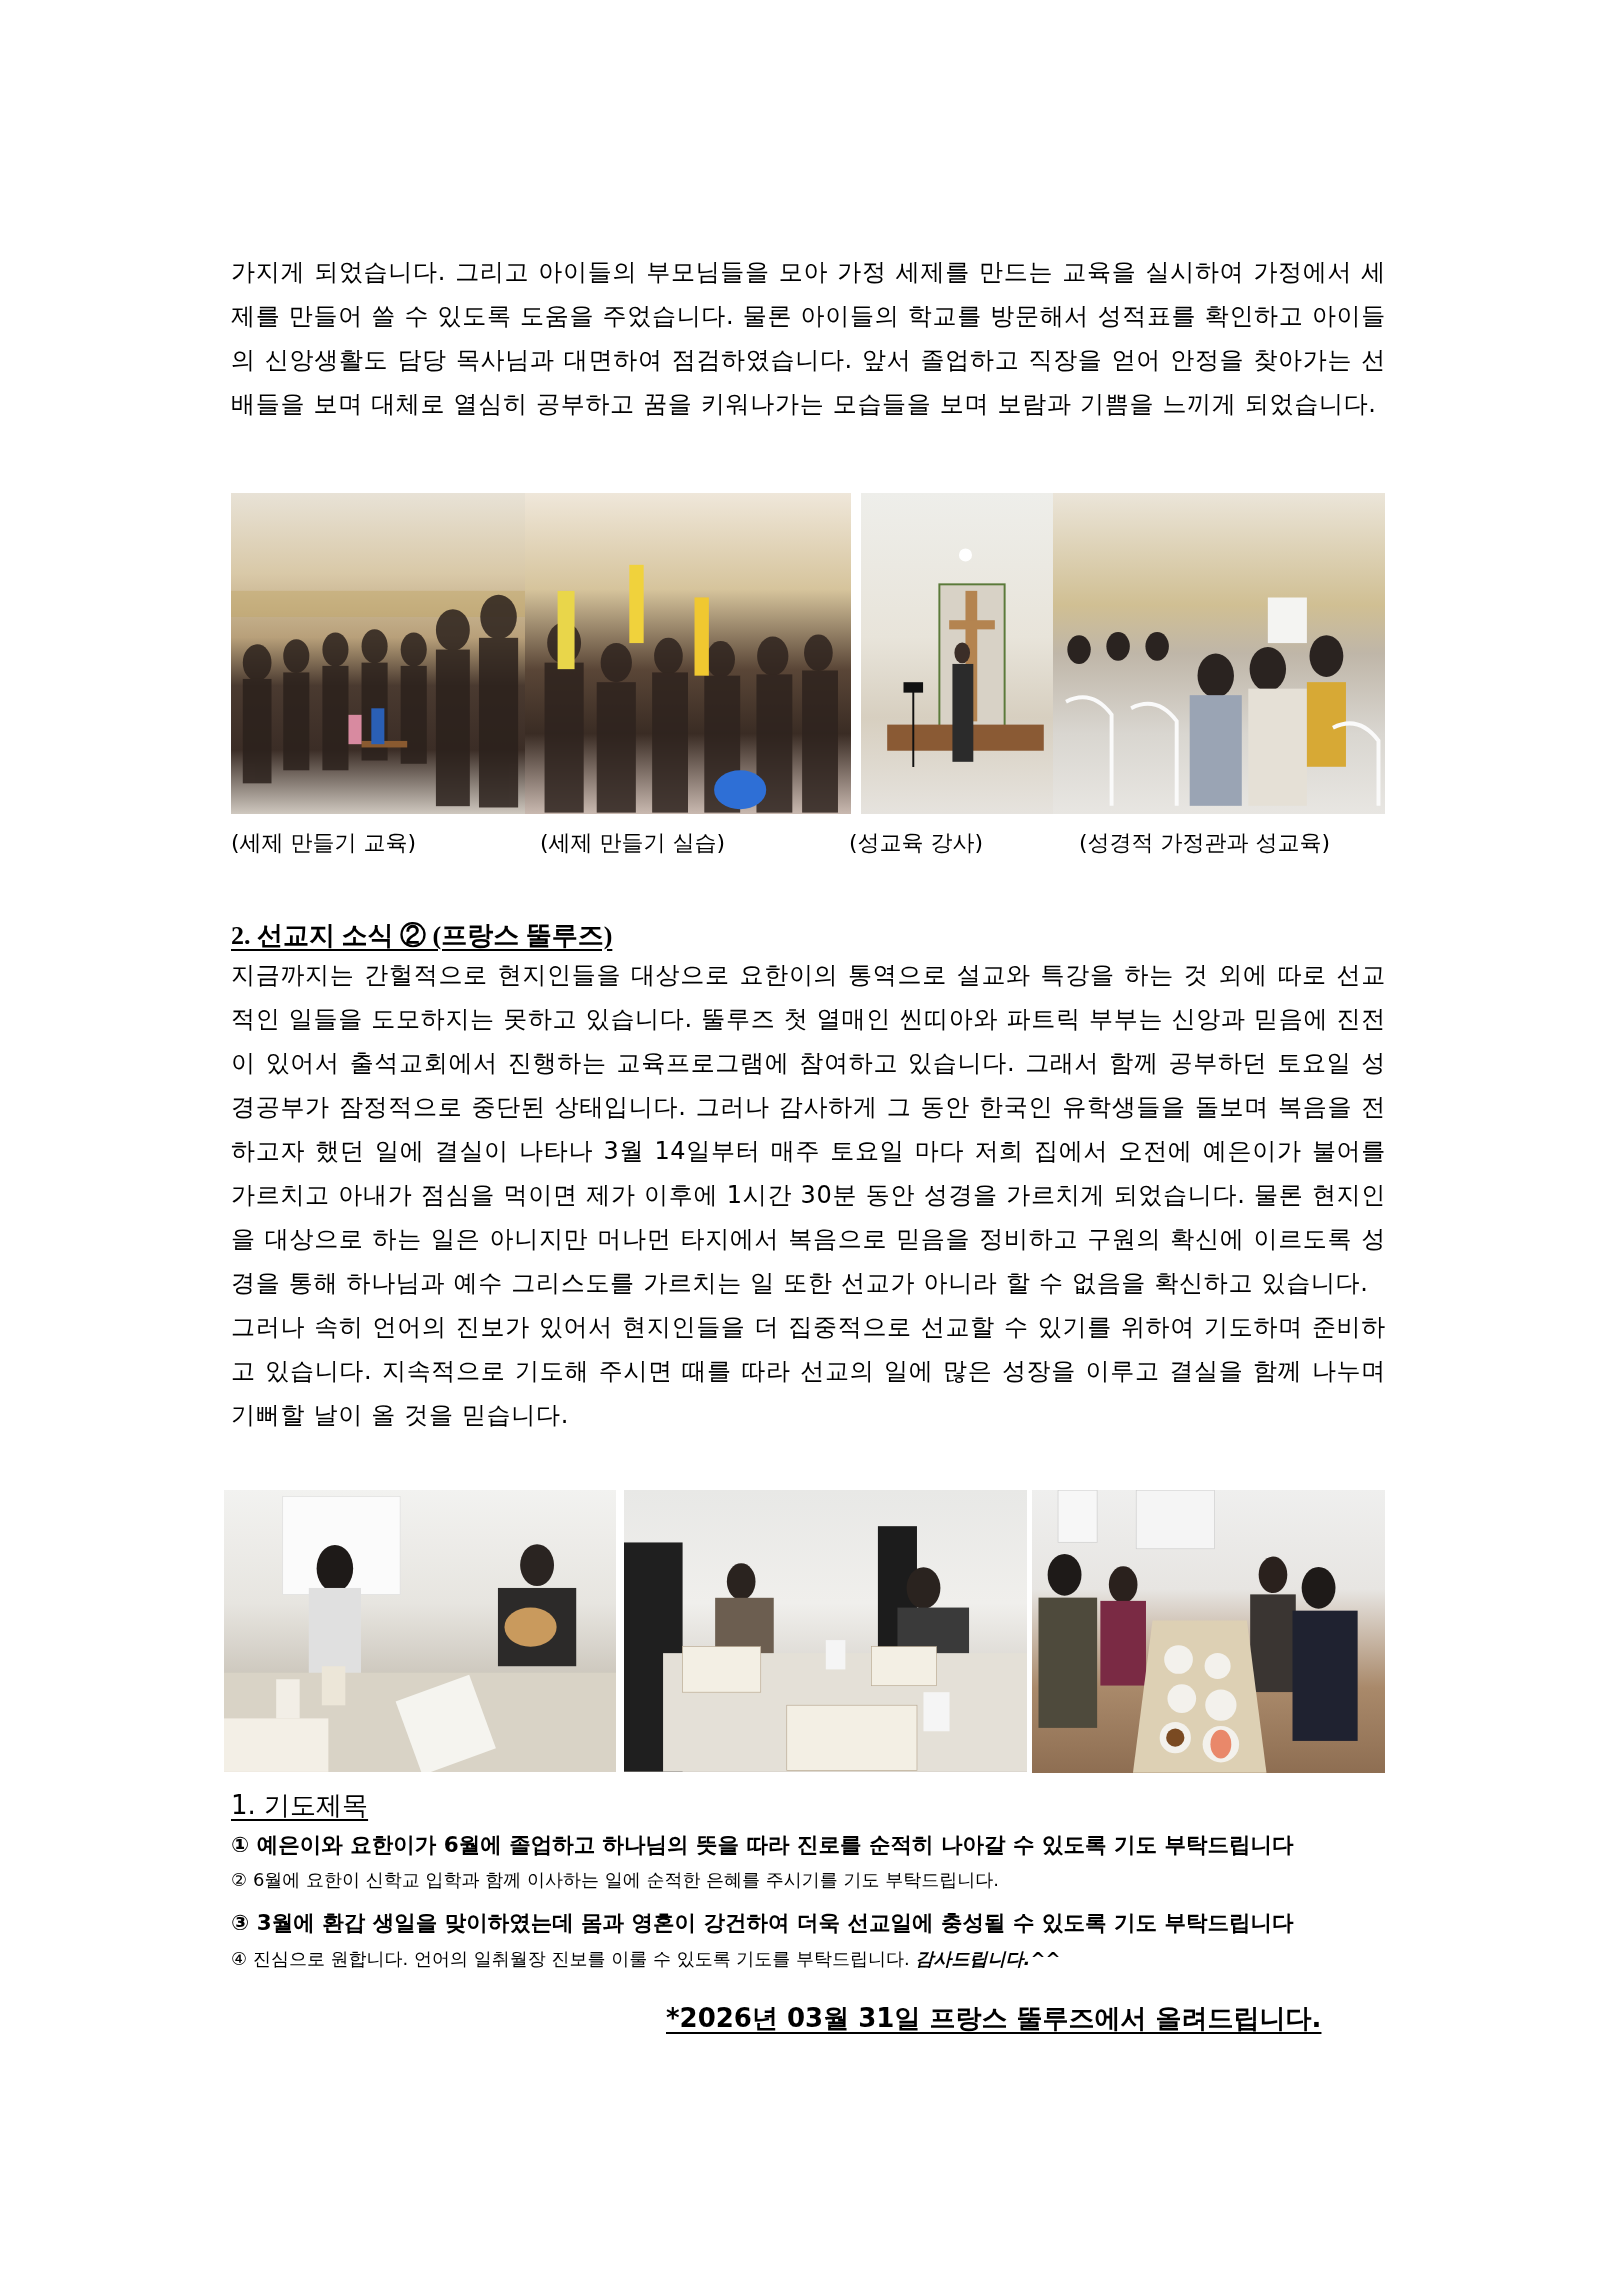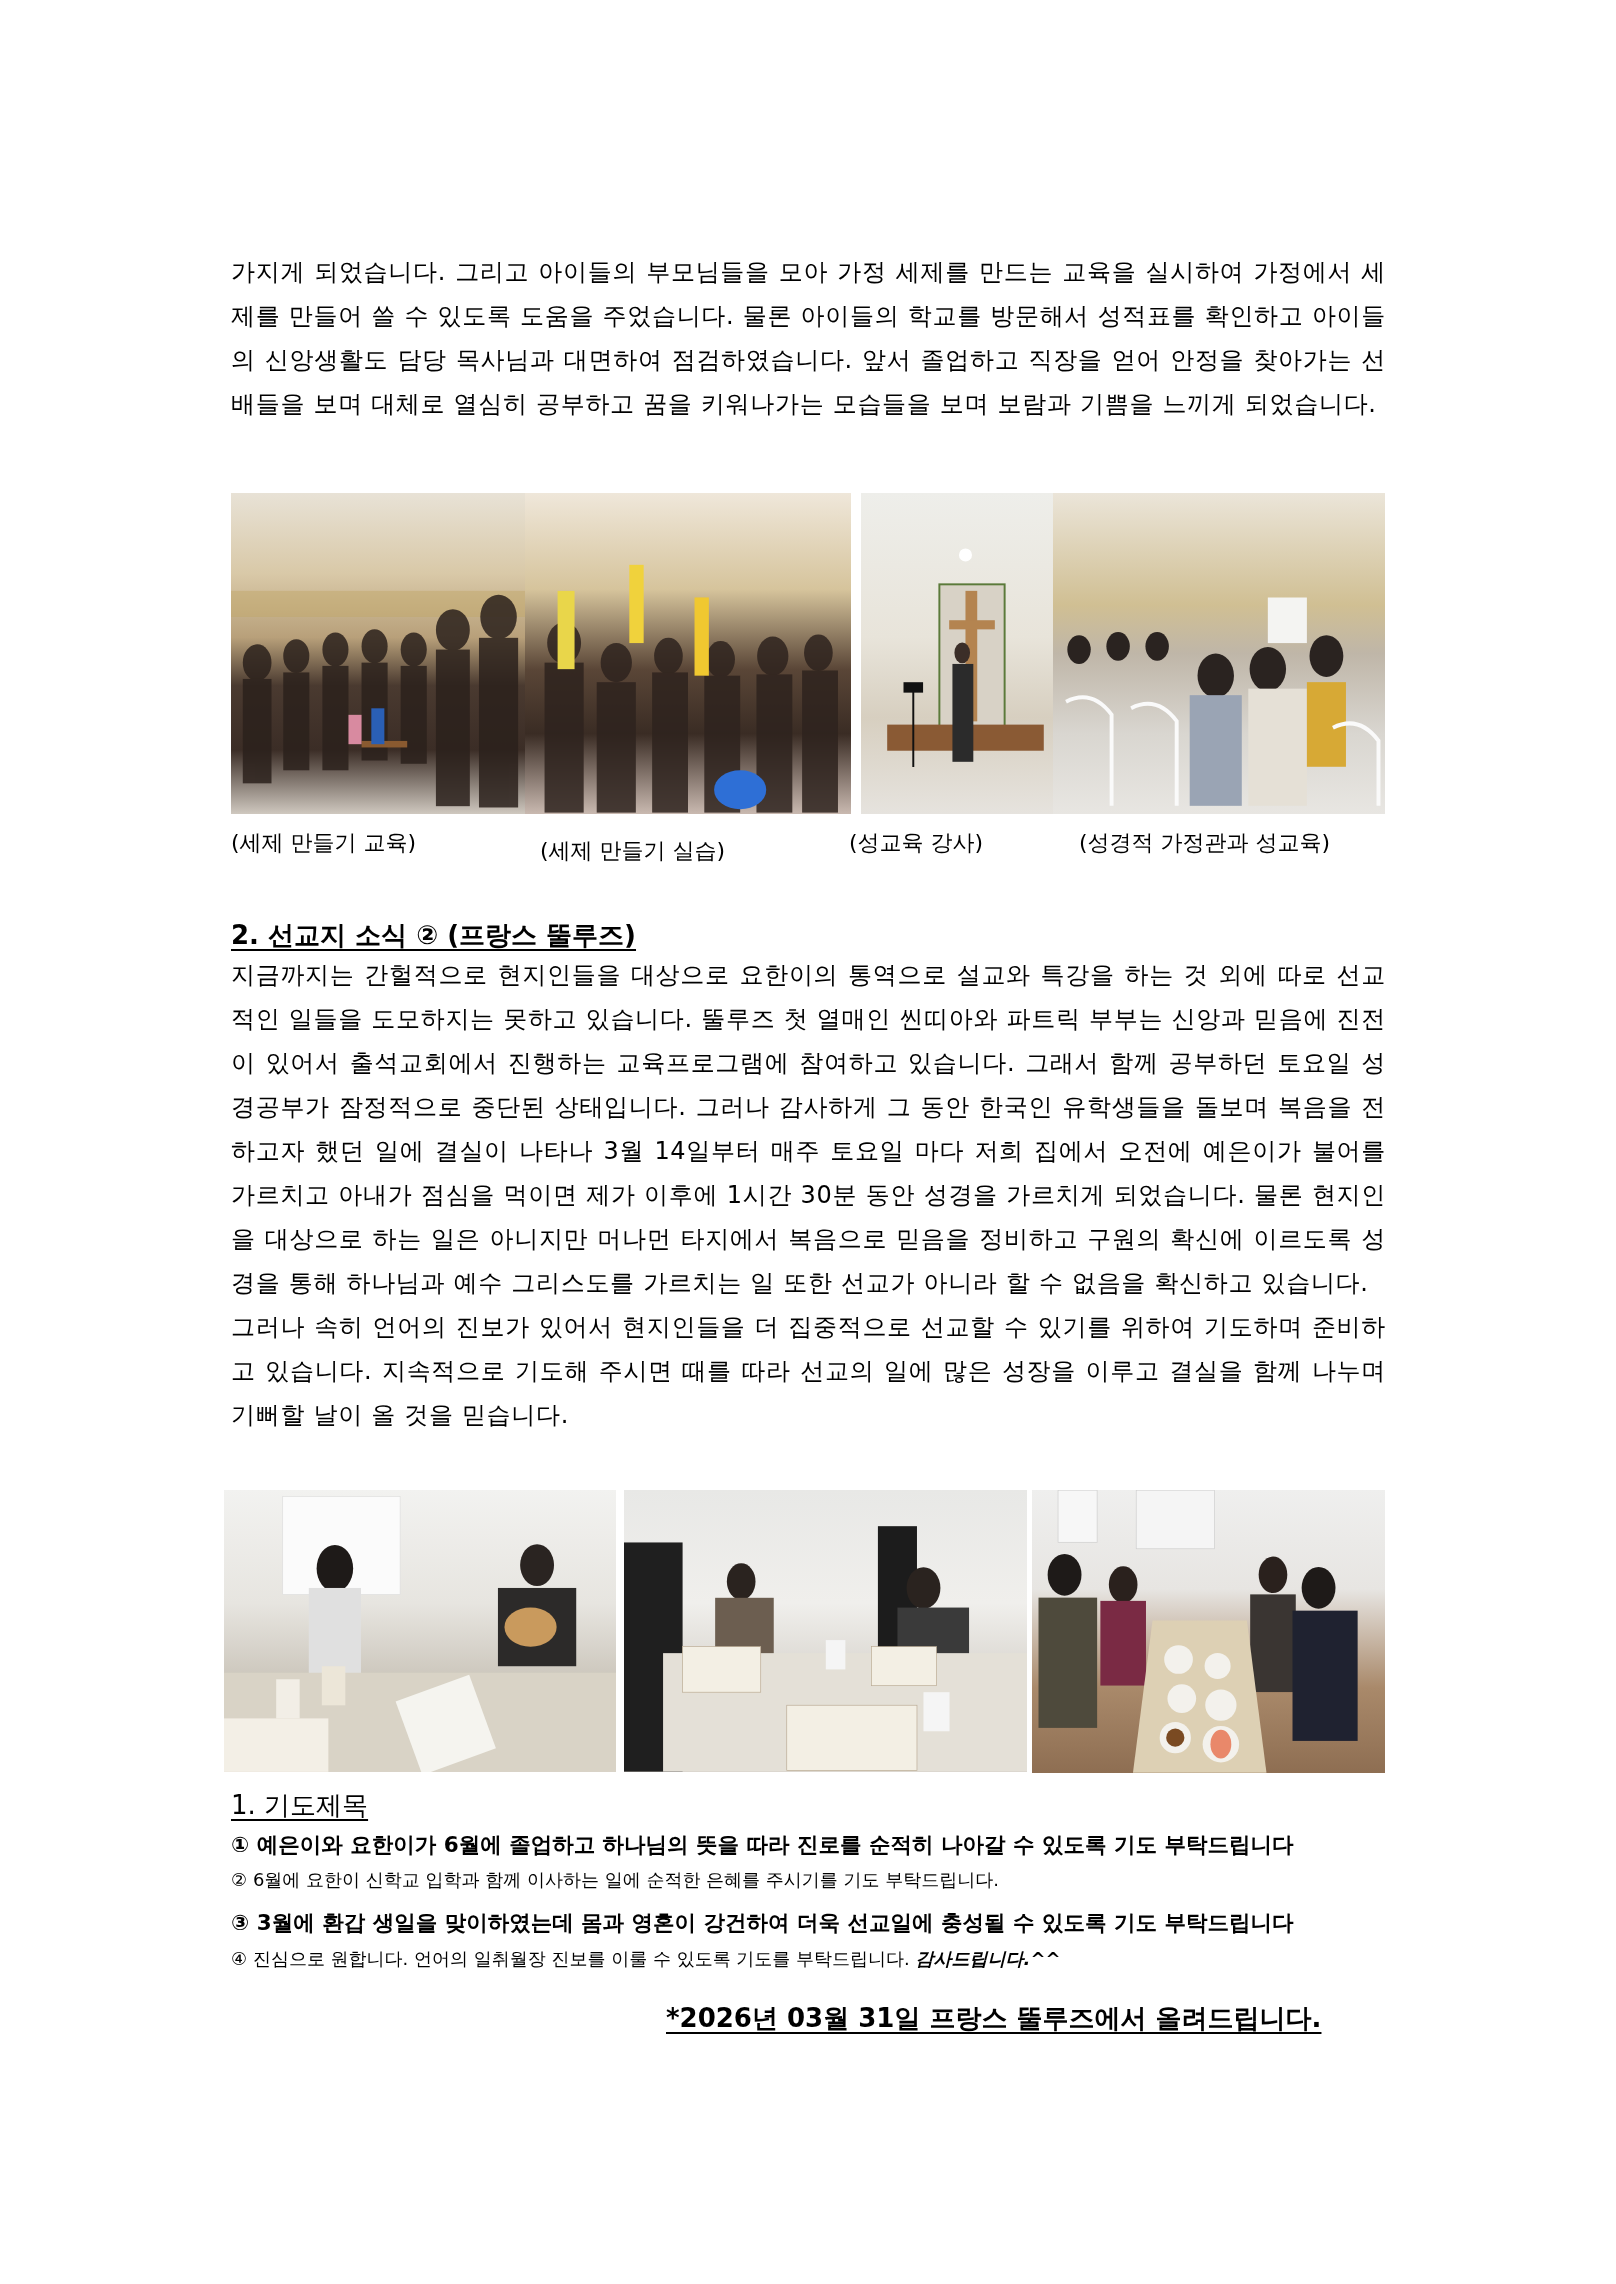--- a/index.html
+++ b/index.html
@@ -106,26 +106,26 @@
         <path d="M20 320 Q60 300 90 340 L90 480"></path>
         <path d="M120 330 Q160 310 190 350 L190 480"></path>
         <path d="M430 360 Q470 340 500 380 L500 480"></path>
       </g>
       <rect x="330" y="160" width="60" height="70" fill="#f4f4f2"></rect>
     </svg>
   </div>
 
   <div class="caption-row">
     <span class="caption" style="left:0px;">(세제 만들기 교육)</span>
-    <span class="caption" style="left:309px;margin-top:8px;">(세제 만들기 실습)</span>
+    <span class="caption" style="left:309px;">(세제 만들기 실습)</span>
     <span class="caption" style="left:618px;">(성교육 강사)</span>
     <span class="caption" style="left:848px;">(성경적 가정관과 성교육)</span>
   </div>
 
-  <div class="heading" style="top: 918px;">2. 선교지 소식 ② (프랑스 뚤루즈)</div>
+  <div class="heading" style="top: 918px; font-family: Liberation Serif, serif;">2. 선교지 소식 ② (프랑스 뚤루즈)</div>
   <div class="para" style="top: 953px;">
     <p>지금까지는 간헐적으로 현지인들을 대상으로 요한이의 통역으로 설교와 특강을 하는 것 외에 따로 선교적인 일들을 도모하지는 못하고 있습니다. 뚤루즈 첫 열매인 씬띠아와 파트릭 부부는 신앙과 믿음에 진전이 있어서 출석교회에서 진행하는 교육프로그램에 참여하고 있습니다. 그래서 함께 공부하던 토요일 성경공부가 잠정적으로 중단된 상태입니다. 그러나 감사하게 그 동안 한국인 유학생들을 돌보며 복음을 전하고자 했던 일에 결실이 나타나 3월 14일부터 매주 토요일 마다 저희 집에서 오전에 예은이가 불어를 가르치고 아내가 점심을 먹이면 제가 이후에 1시간 30분 동안 성경을 가르치게 되었습니다. 물론 현지인을 대상으로 하는 일은 아니지만 머나먼 타지에서 복음으로 믿음을 정비하고 구원의 확신에 이르도록 성경을 통해 하나님과 예수 그리스도를 가르치는 일 또한 선교가 아니라 할 수 없음을 확신하고 있습니다.</p>
     <p>그러나 속히 언어의 진보가 있어서 현지인들을 더 집중적으로 선교할 수 있기를 위하여 기도하며 준비하고 있습니다. 지속적으로 기도해 주시면 때를 따라 선교의 일에 많은 성장을 이루고 결실을 함께 나누며 기뻐할 날이 올 것을 믿습니다.</p>
   </div>
 
   <div class="photo" style="left:224px; top:1490px; width:392px; height:282px; background: linear-gradient(180deg,#f2f2f0 0%,#e7e5e0 40%,#c9c3b8 70%,#d9d6cf 100%);">
     <svg width="392" height="282" viewBox="0 0 601 432">
       <rect x="90" y="10" width="180" height="150" fill="#fbfbfb" stroke="#ddd"></rect>
       <ellipse cx="170" cy="120" rx="28" ry="36" fill="#1e1a18"></ellipse>
       <rect x="130" y="150" width="80" height="140" fill="#e0e0e0"></rect>

